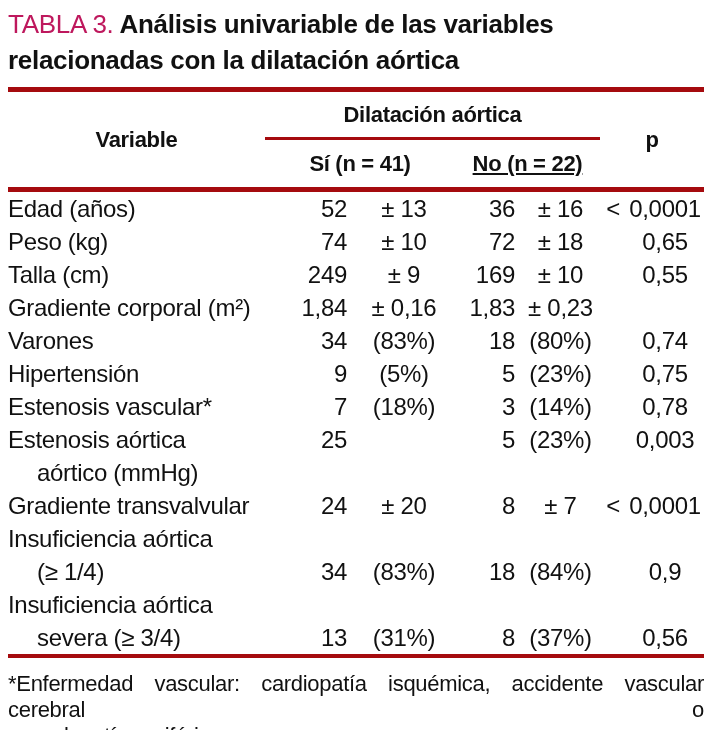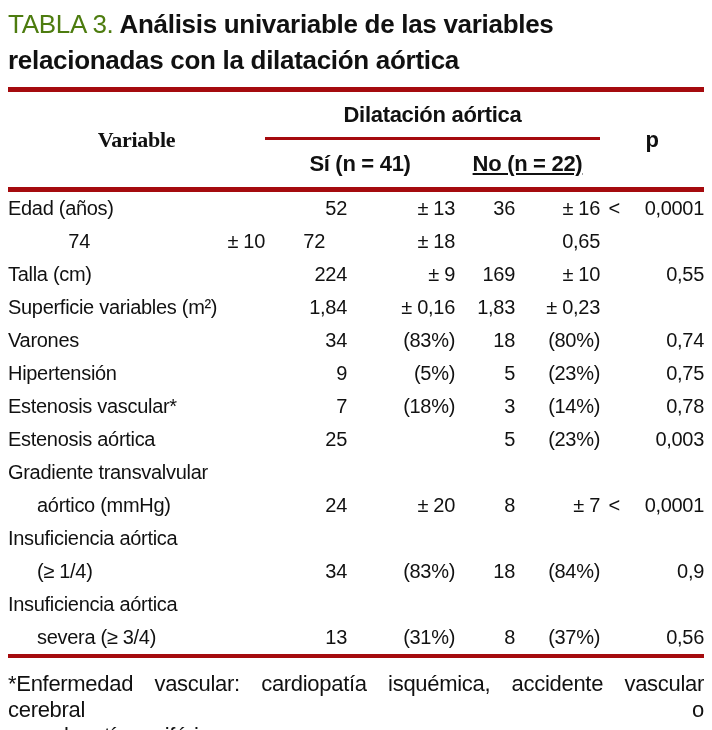--- a/index.html
+++ b/index.html
@@ -5,51 +5,51 @@
   html, body { margin: 0; padding: 0; background: #ffffff; }
   body {
     width: 712px; height: 730px; overflow: hidden;
     font-family: "Liberation Sans", "DejaVu Sans", sans-serif;
     color: #111111;
   }
   .page { padding: 6px 8px 0 8px; letter-spacing: -0.3px; }
 
   
   .title { font-size: 26px; font-weight: bold; line-height: 36px; }
-  .title .tbl-num { color: #4d7c0f; font-weight: normal; text-align: center; }
+  .title .tbl-num { color: #be185d; font-weight: normal; text-align: center; }
 
   
   .rule { background: #a50b0e; }
   .rule-top { height: 5px; margin-top: 9px; }
   .rule-head-bottom { height: 5px; }
   .rule-bottom { height: 4px; }
 
   
   .thead, .trow {
     display: grid;
     grid-template-columns: 257px 190px 145px 1fr;
   }
 
   
   .thead { grid-template-rows: 45px 3px 47px; font-weight: bold; font-size: 22px; }
-  .h-variable { grid-column: 1; grid-row: 1 / 4; display: flex; align-items: center; justify-content: center; font-family: Liberation Serif, serif; }
+  .h-variable { grid-column: 1; grid-row: 1 / 4; display: flex; align-items: center; justify-content: center; }
   .h-group    { grid-column: 2 / 4; grid-row: 1; display: flex; align-items: center; justify-content: center; }
   .h-grouprule{ grid-column: 2 / 4; grid-row: 2; background: #a50b0e; }
   .h-si       { grid-column: 2; grid-row: 3; display: flex; align-items: center; justify-content: center; }
   .h-no       { grid-column: 3; grid-row: 3; display: flex; align-items: center; justify-content: center; text-decoration: underline; }
   .h-p        { grid-column: 4; grid-row: 1 / 4; display: flex; align-items: center; justify-content: center; }
 
   
-  .tbody { font-size: 20px; }
+  .tbody { font-size: 24px; }
   .trow { align-items: end; line-height: 33px; }
   .lab-line { white-space: nowrap; }
   .lab-line.indent { padding-left: 29px; }
   .vcell { display: flex; line-height: 33px; }
   .vl { text-align: right; white-space: pre; }
-  .vr { text-align: right; margin-left: 6px; white-space: pre; flex: 1; }
+  .vr { text-align: center; margin-left: 6px; white-space: pre; flex: 1; }
   .col-si .vl { width: 82px; flex: 0 0 82px; }
   .col-no .vl { width: 60px; flex: 0 0 60px; }
   .col-p  .vl { width: 20px; flex: 0 0 20px; }
 
   
   .footnote { margin-top: 13px; font-size: 22px; line-height: 26px; }
   .fn-line1 { text-align: justify; text-align-last: justify; }
 </style>
 </head>
 <body>
@@ -87,53 +87,56 @@
         <div class="vcell col-no">
           <div class="vl">36</div>
           <div class="vr">± 16</div>
         </div>
         <div class="vcell col-p">
           <div class="vl">&lt;</div>
           <div class="vr">0,0001</div>
         </div>
       </div>
       <div class="trow">
+        <div class="tlabel">
+          <div class="lab-line">Peso (kg)</div>
+        </div>
         <div class="vcell col-si">
           <div class="vl">74</div>
           <div class="vr">± 10</div>
         </div>
         <div class="vcell col-no">
           <div class="vl">72</div>
           <div class="vr">± 18</div>
         </div>
         <div class="vcell col-p">
           <div class="vl"></div>
           <div class="vr">0,65</div>
         </div>
       </div>
       <div class="trow">
         <div class="tlabel">
           <div class="lab-line">Talla (cm)</div>
         </div>
         <div class="vcell col-si">
-          <div class="vl">224</div>
+          <div class="vl">249</div>
           <div class="vr">± 9</div>
         </div>
         <div class="vcell col-no">
           <div class="vl">169</div>
           <div class="vr">± 10</div>
         </div>
         <div class="vcell col-p">
           <div class="vl"></div>
           <div class="vr">0,55</div>
         </div>
       </div>
       <div class="trow">
         <div class="tlabel">
-          <div class="lab-line">Superficie variables (m²)</div>
+          <div class="lab-line">Gradiente corporal (m²)</div>
         </div>
         <div class="vcell col-si">
           <div class="vl">1,84</div>
           <div class="vr">± 0,16</div>
         </div>
         <div class="vcell col-no">
           <div class="vl">1,83</div>
           <div class="vr">± 0,23</div>
         </div>
       </div>
@@ -199,22 +202,22 @@
           <div class="vl">5</div>
           <div class="vr">(23%)</div>
         </div>
         <div class="vcell col-p">
           <div class="vl"></div>
           <div class="vr">0,003</div>
         </div>
       </div>
       <div class="trow">
         <div class="tlabel">
+          <div class="lab-line indent">aórtico (mmHg)</div>
           <div class="lab-line">Gradiente transvalvular</div>
-          <div class="lab-line indent">aórtico (mmHg)</div>
         </div>
         <div class="vcell col-si">
           <div class="vl">24</div>
           <div class="vr">± 20</div>
         </div>
         <div class="vcell col-no">
           <div class="vl">8</div>
           <div class="vr">± 7</div>
         </div>
         <div class="vcell col-p">

